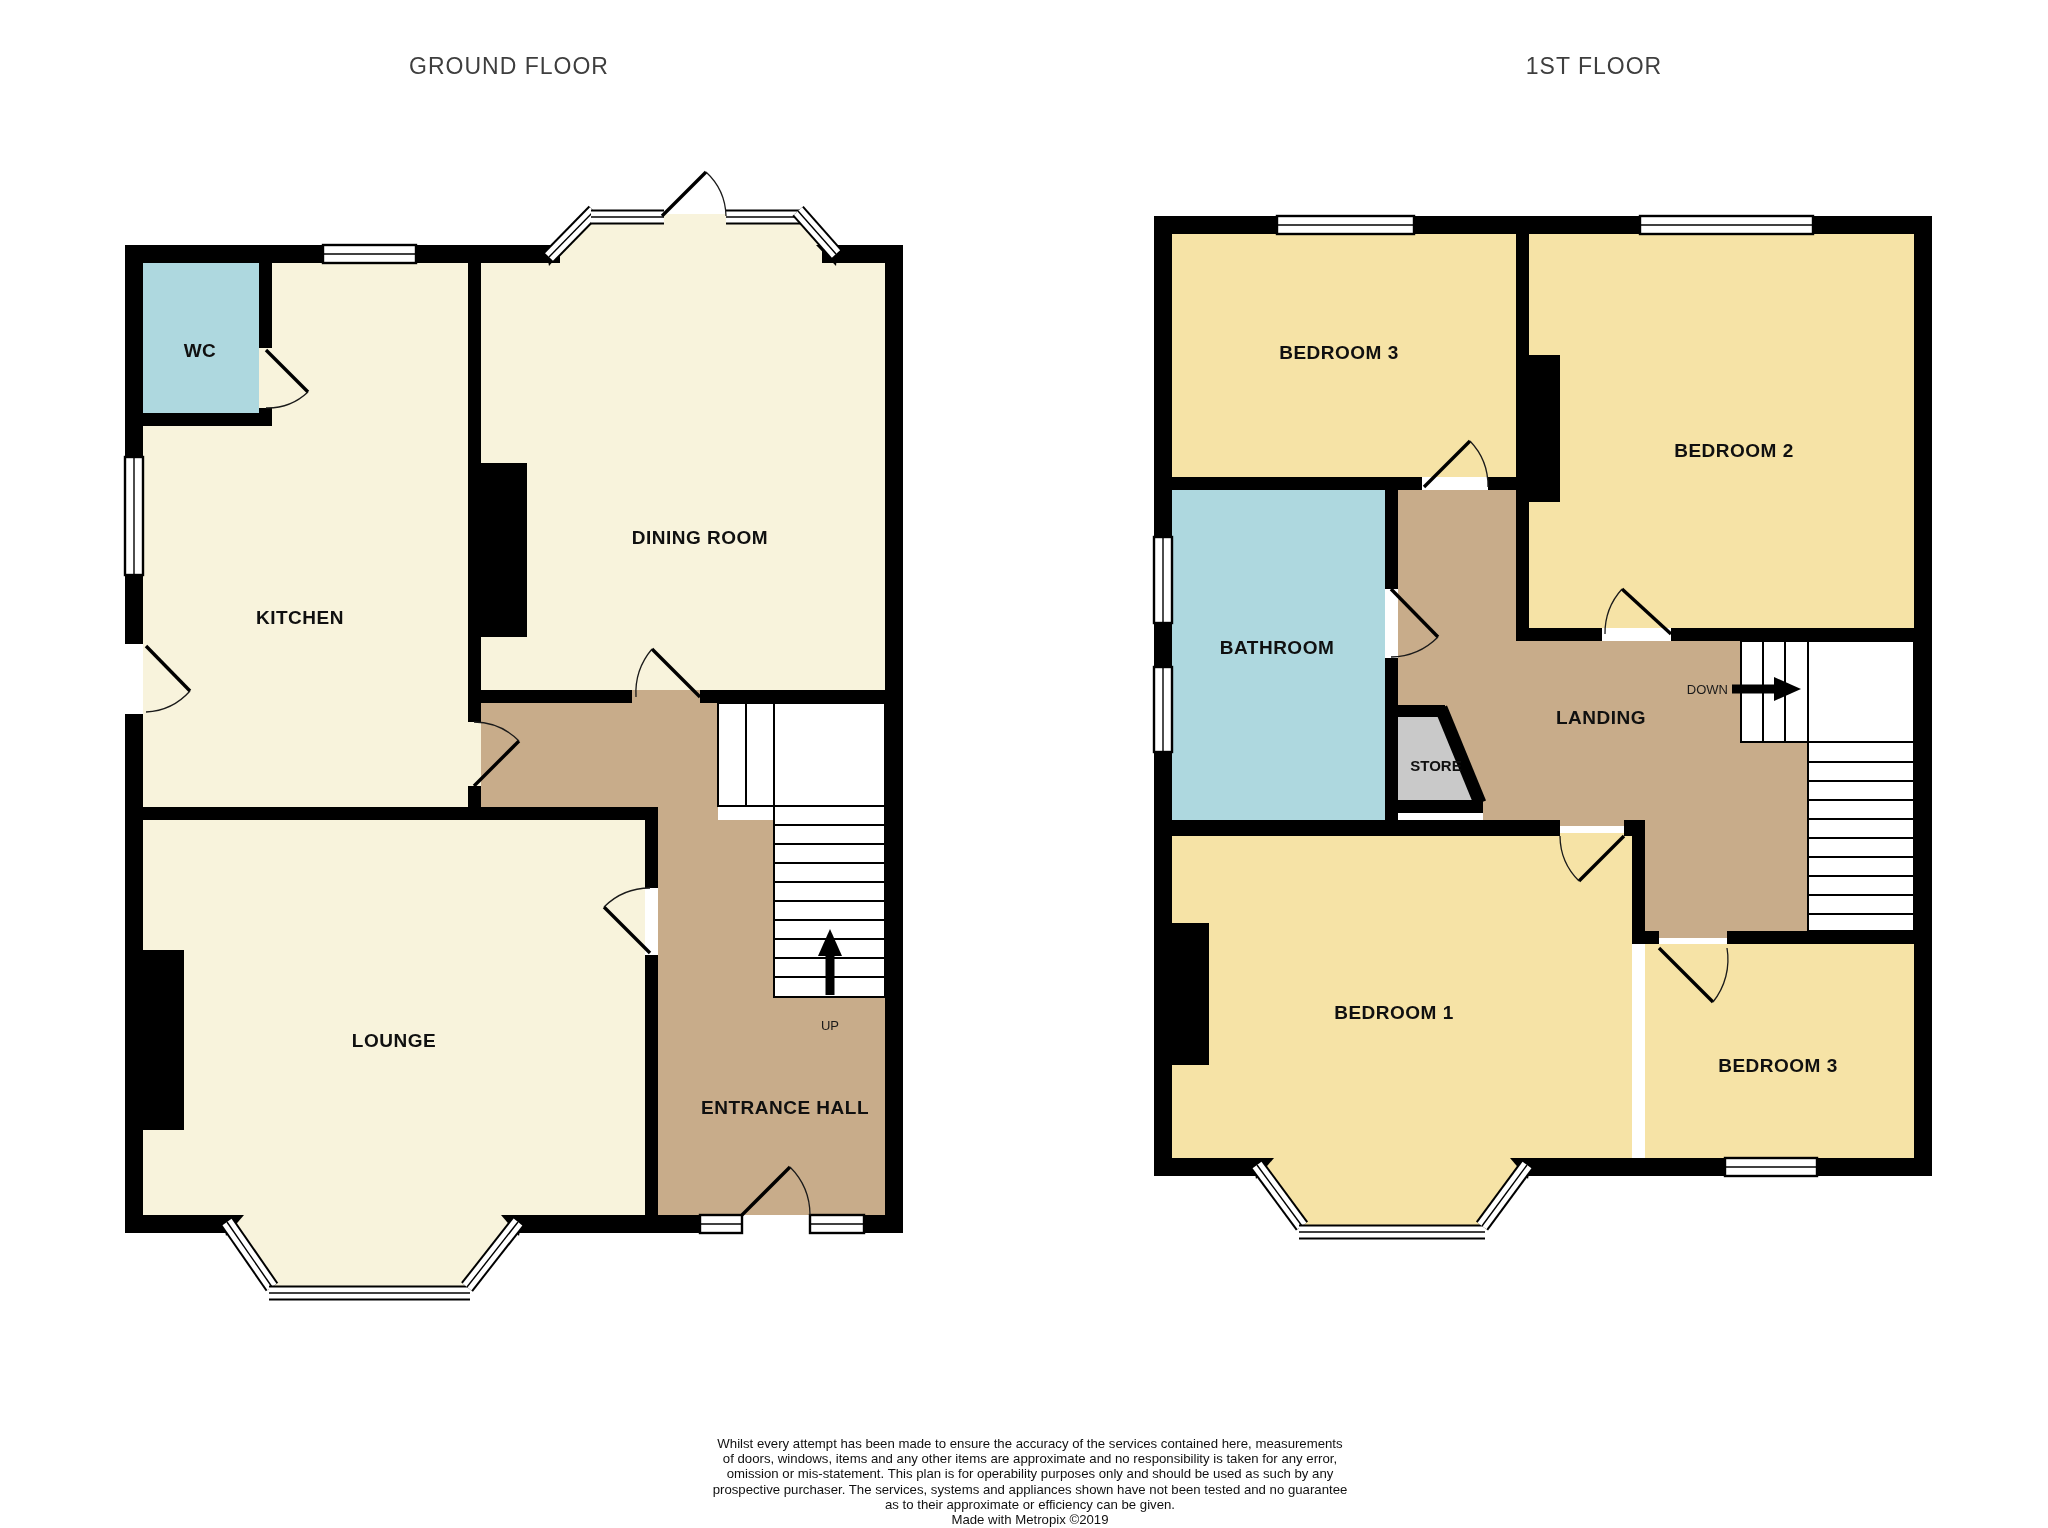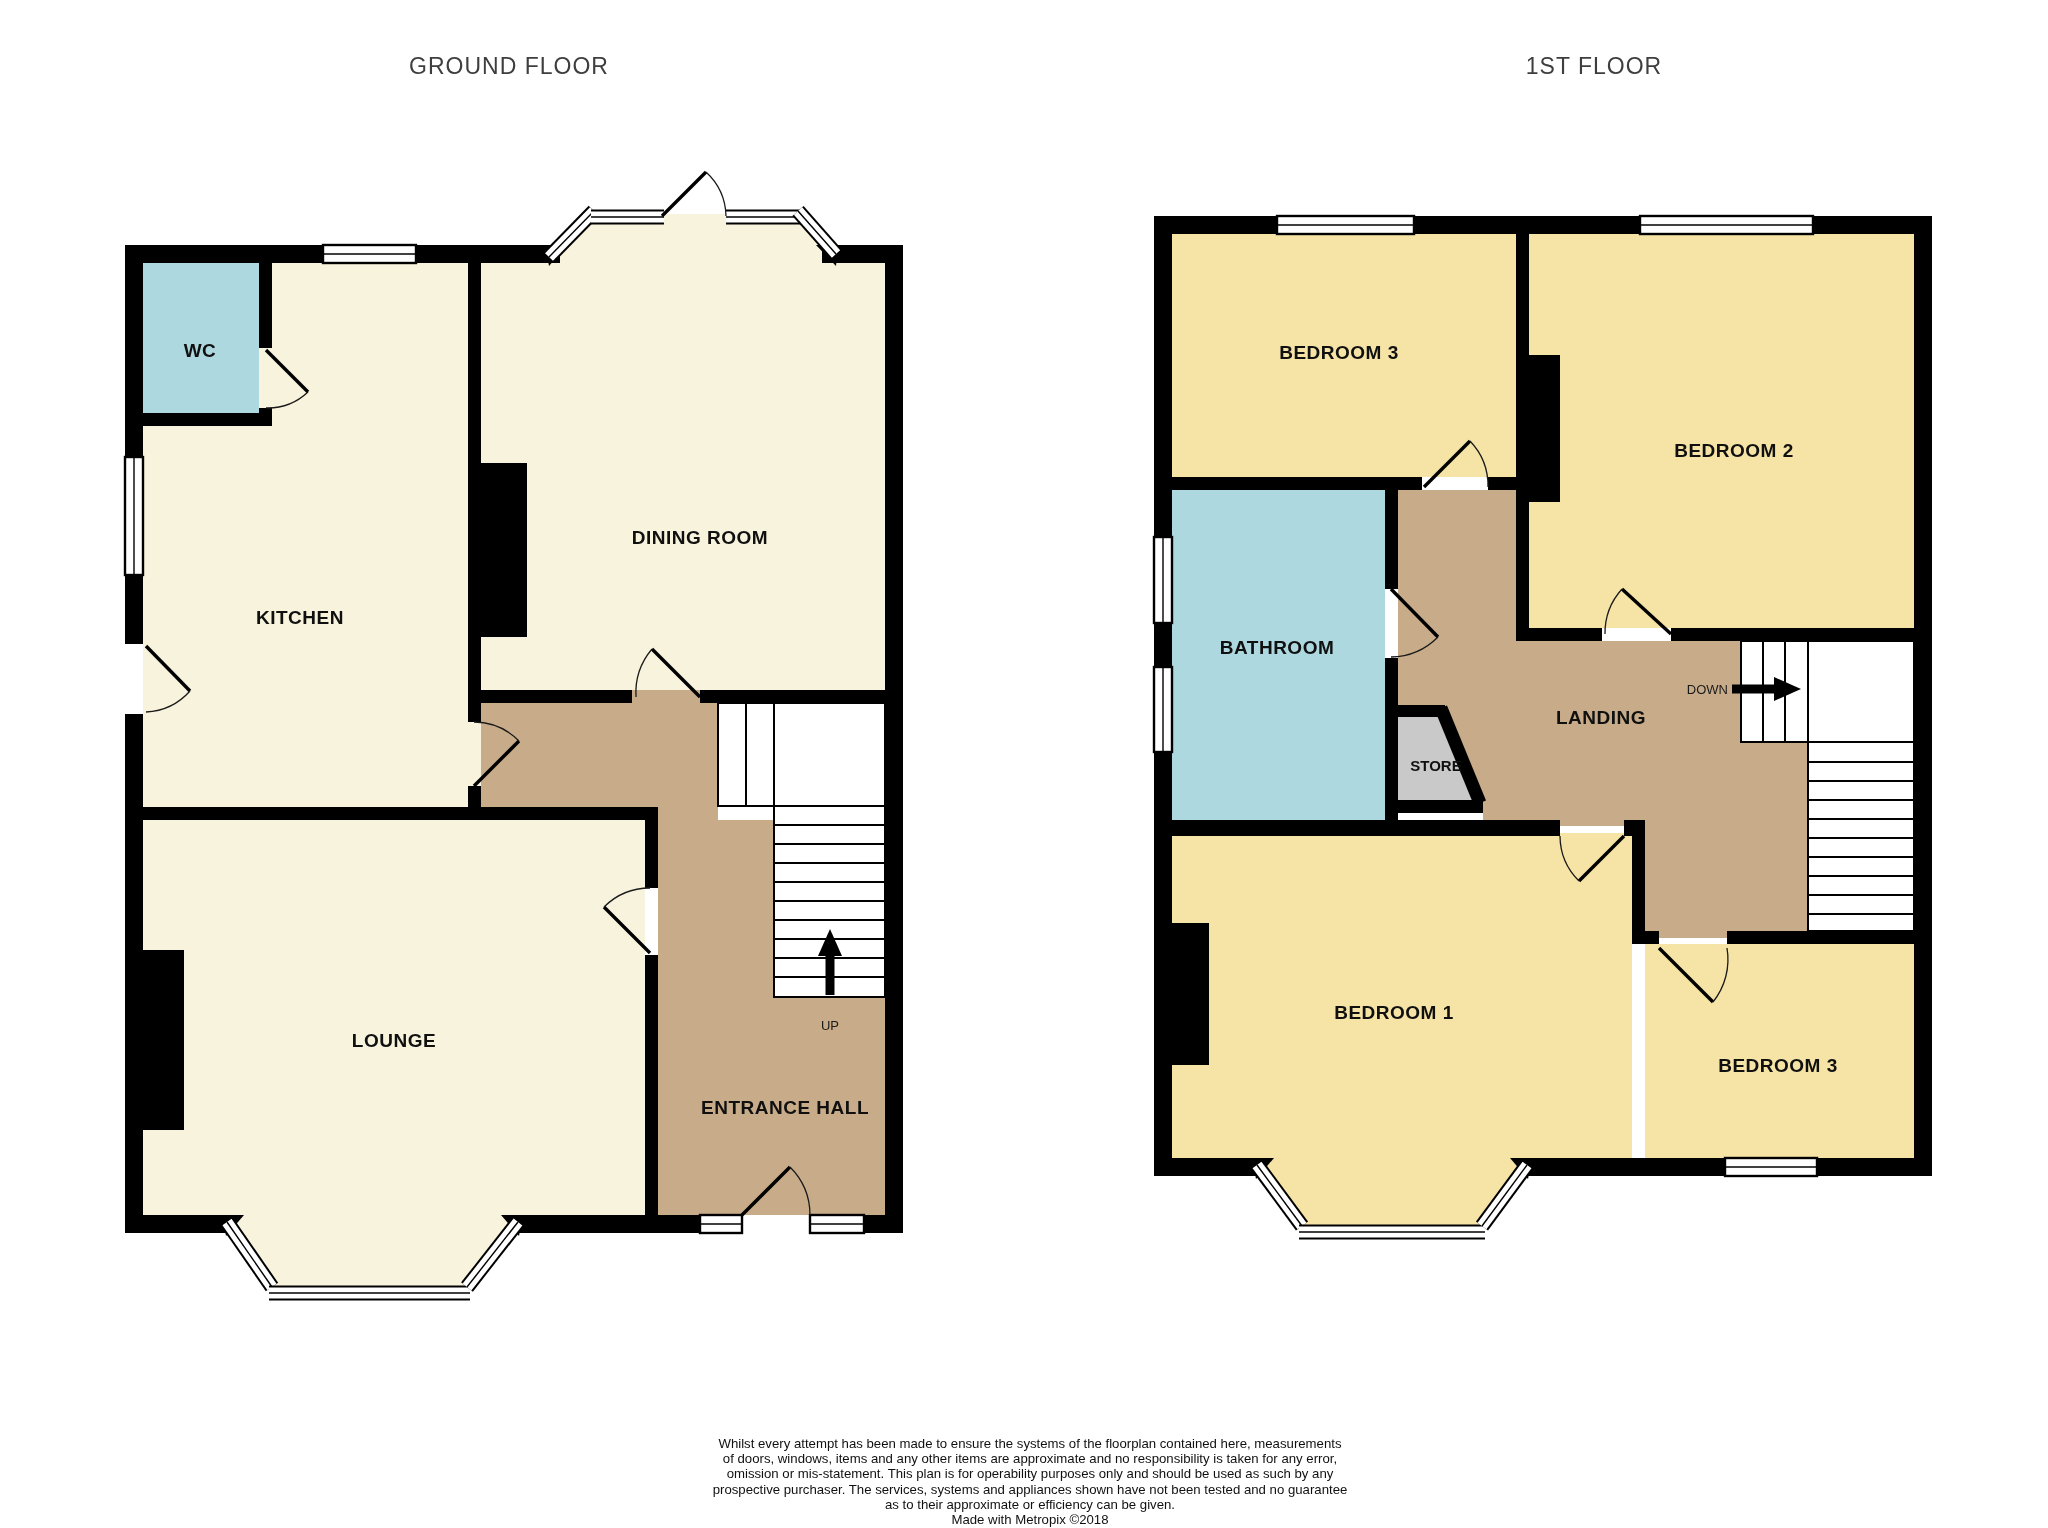--- a/index.html
+++ b/index.html
@@ -311,20 +311,20 @@
     <text class="rlbl" x="1394" y="1019">BEDROOM 1</text>
     <text class="rlbl" x="1778" y="1072">BEDROOM 3</text>
     <text class="updown" x="1728" y="694" text-anchor="end">DOWN</text>
   </g>
 
   <text class="title" x="509" y="74">GROUND FLOOR</text>
   <text class="title" x="1594" y="74">1ST FLOOR</text>
 </svg>
 
 <div id="footer">
-  <div>Whilst every attempt has been made to ensure the systems of the floorplan contained here, measurements</div>
+  <div>Whilst every attempt has been made to ensure the accuracy of the services contained here, measurements</div>
   <div>of doors, windows, items and any other items are approximate and no responsibility is taken for any error,</div>
   <div>omission or mis-statement. This plan is for operability purposes only and should be used as such by any</div>
   <div>prospective purchaser. The services, systems and appliances shown have not been tested and no guarantee</div>
   <div>as to their approximate or efficiency can be given.</div>
-  <div>Made with Metropix ©2018</div>
+  <div>Made with Metropix ©2019</div>
 </div>
 </div>
 
 </body></html>

